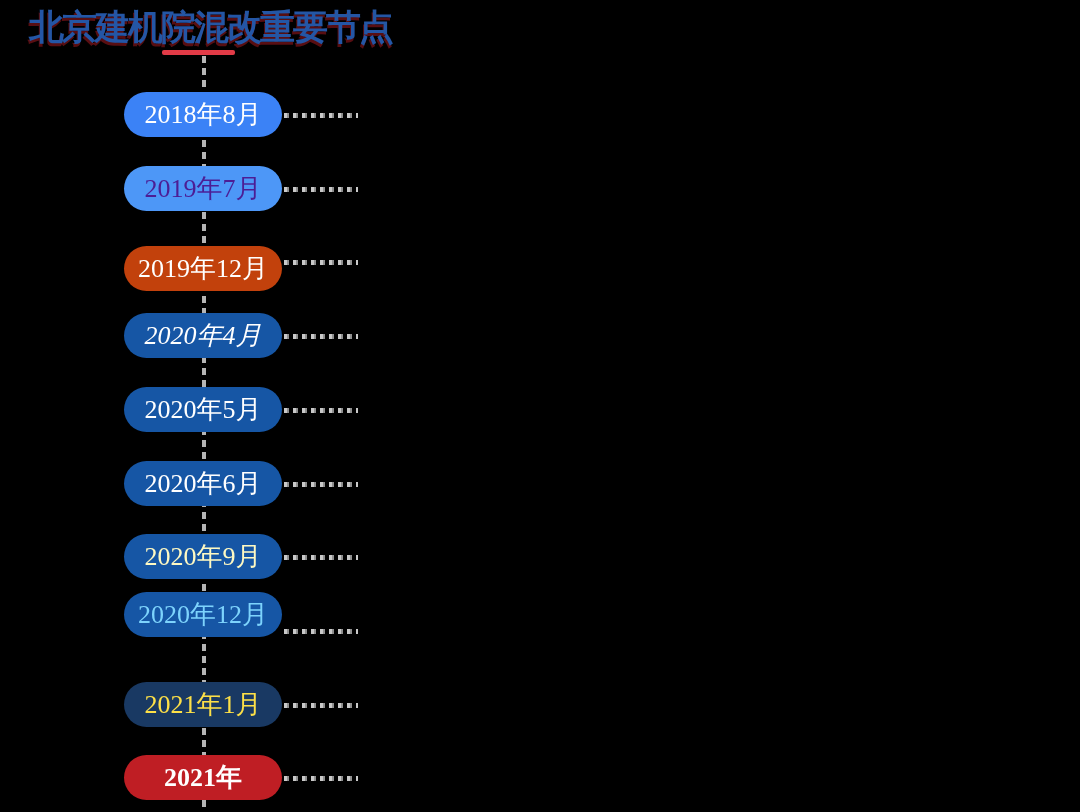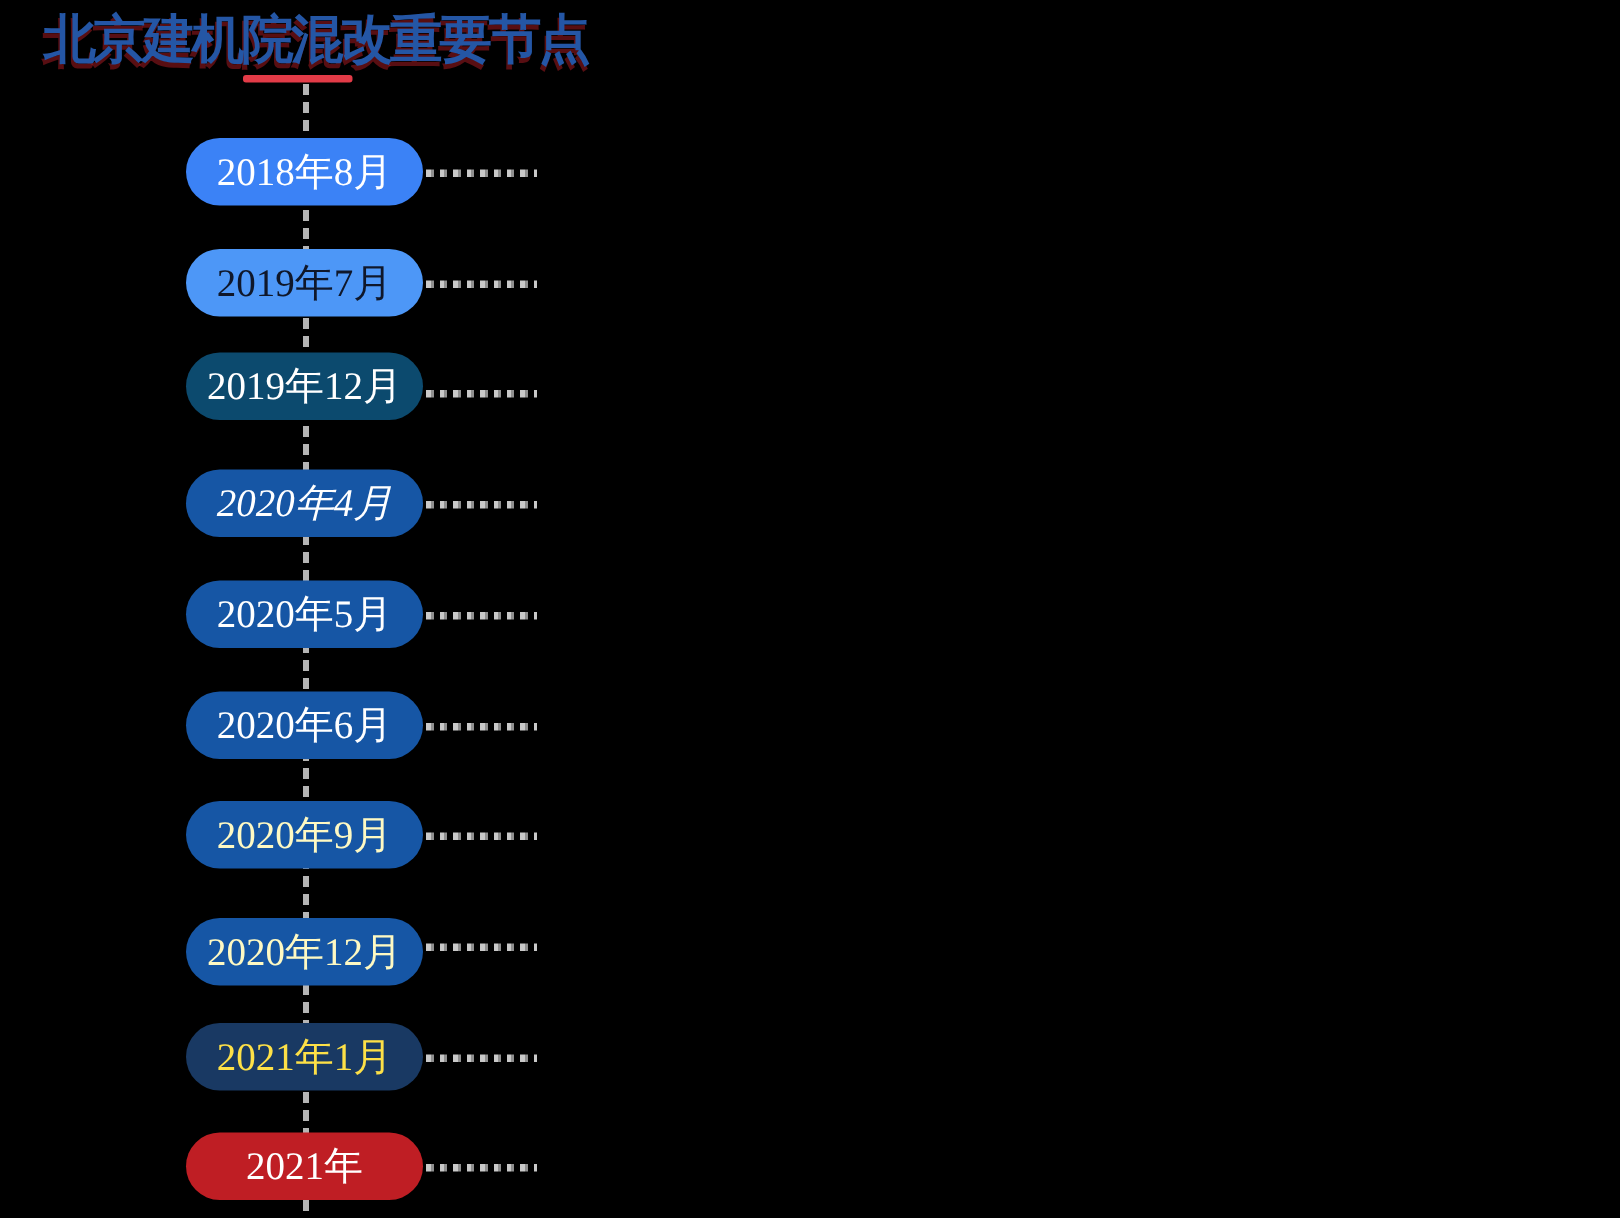--- a/index.html
+++ b/index.html
@@ -54,21 +54,21 @@
     height: 45px;
     border-radius: 23px;
     display: flex;
     align-items: center;
     justify-content: center;
     color: #fff;
     font-family: "Liberation Serif", "DejaVu Serif", serif;
     font-size: 26px;
     white-space: nowrap;
   }
-  .pill.bold { font-weight: normal; }
+  .pill.bold { font-weight: bold; }
   .hdash {
     position: absolute;
     left: 284px;
     width: 74px;
     height: 5px;
     background: repeating-linear-gradient(
       90deg,
       #c9c9c9 0px, #c9c9c9 3px,
       #8f8f8f 3px, #8f8f8f 5px,
       transparent 5px, transparent 9px
@@ -81,26 +81,26 @@
 <div class="stage" style="background: rgb(0, 0, 0);">
   <div class="title" style="color: rgb(36, 86, 165);">北京建机院混改重要节点</div>
   <div class="title-underline" style="background: rgb(226, 59, 71);"></div>
   <div class="vaxis"></div>
   <div id="nodes">
     <div class="pill" style="top: 92px; background: #3b82f6; color: rgb(255, 255, 255);">
       <span>2018年8月</span>
     </div>
     <div class="hdash" style="top: 113px;"></div>
 
-    <div class="pill" style="top: 166px; background: rgb(77, 151, 247); color: #0f172a;">
+    <div class="pill" style="top: 166px; background: rgb(77, 151, 247); color: #4c1d95;">
       <span>2019年7月</span>
     </div>
     <div class="hdash" style="top: 187px;"></div>
 
-    <div class="pill" style="top: 235px; background: #0c4a6e; color: rgb(255, 255, 255);">
+    <div class="pill" style="top: 246px; background: #c2410c; color: rgb(255, 255, 255);">
       <span>2019年12月</span>
     </div>
     <div class="hdash" style="top: 260px;"></div>
 
     <div class="pill" style="top: 313px; background: rgb(22, 86, 165); color: rgb(255, 255, 255); font-style: italic;">
       <span>2020年4月</span>
     </div>
     <div class="hdash" style="top: 334px;"></div>
 
     <div class="pill" style="top: 387px; background: rgb(22, 86, 165); color: rgb(255, 255, 255);">
@@ -111,21 +111,21 @@
     <div class="pill" style="top: 461px; background: rgb(22, 86, 165); color: rgb(255, 255, 255); justify-content: center;">
       <span>2020年6月</span>
     </div>
     <div class="hdash" style="top: 482px;"></div>
 
     <div class="pill" style="top: 534px; background: rgb(22, 86, 165); color: #fef9c3;">
       <span>2020年9月</span>
     </div>
     <div class="hdash" style="top: 555px;"></div>
 
-    <div class="pill" style="top: 612px; background: rgb(22, 86, 165); color: #fef9c3; text-align: center;">
+    <div class="pill" style="top: 592px; background: rgb(22, 86, 165); color: #7dd3fc; text-align: center;">
       <span>2020年12月</span>
     </div>
     <div class="hdash" style="top: 629px;"></div>
 
     <div class="pill" style="top: 682px; background: rgb(25, 57, 99); color: #fde047;">
       <span>2021年1月</span>
     </div>
     <div class="hdash" style="top: 703px;"></div>
 
     <div class="pill bold" style="top: 755px; background: rgb(191, 30, 36); color: rgb(255, 255, 255);">

